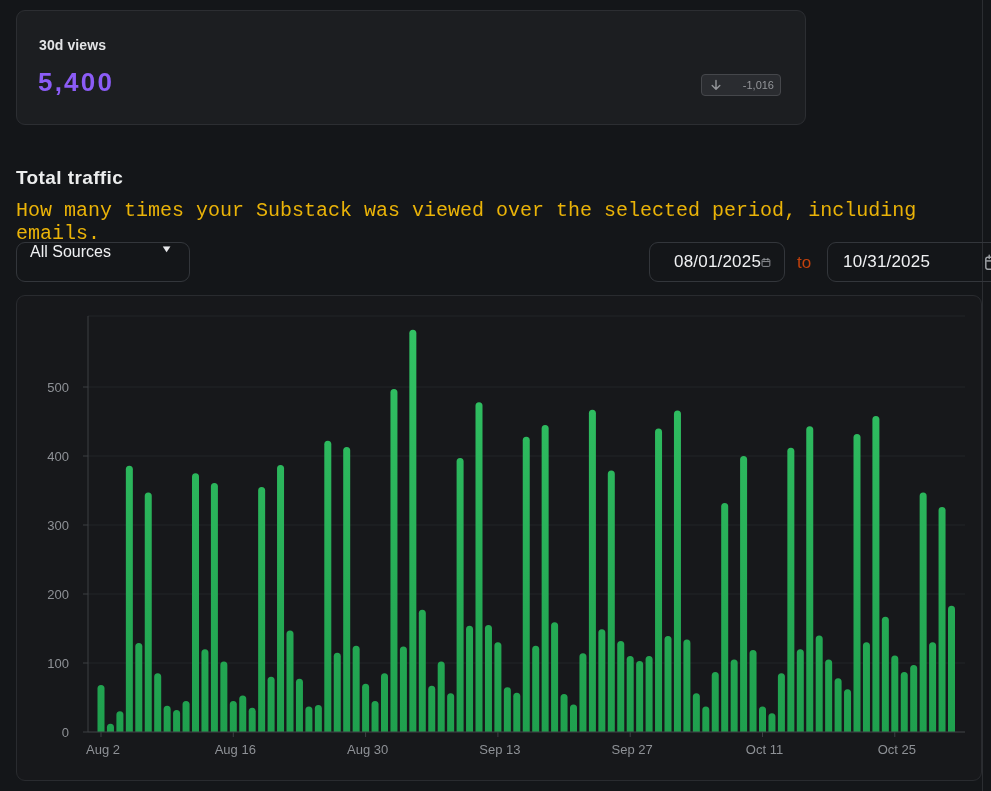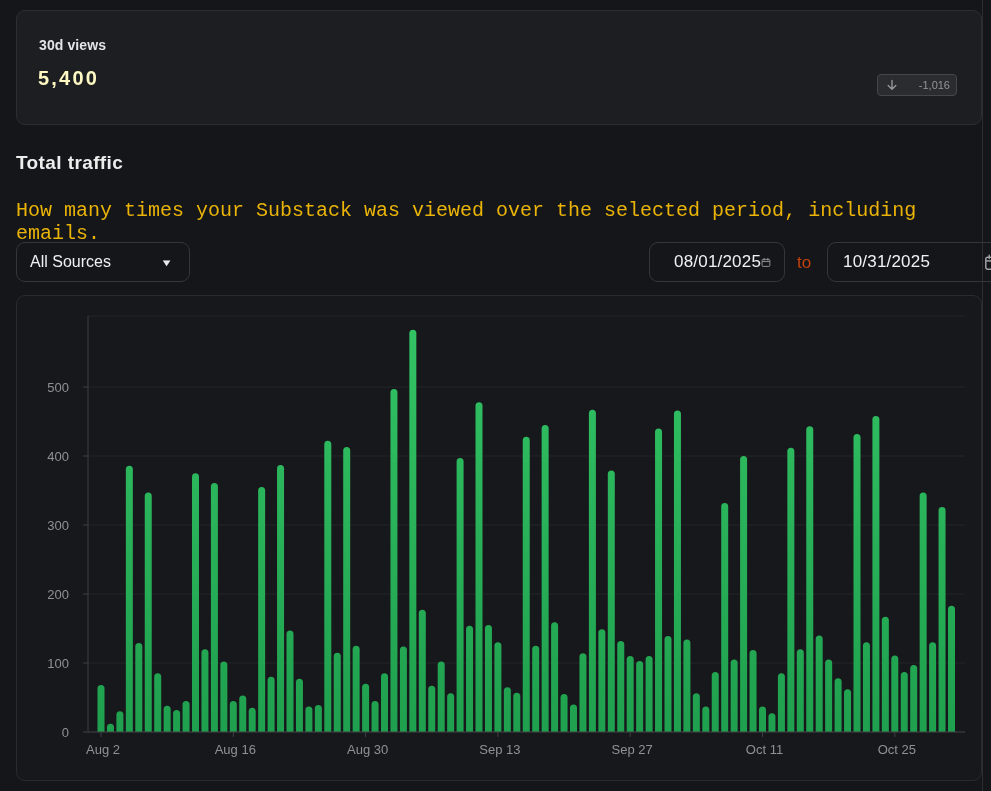--- a/index.html
+++ b/index.html
@@ -10,52 +10,52 @@
     position:relative;
     overflow:hidden;
     color:#e8e9eb;
   }
   .content-divider {
     position:absolute; left:982px; top:0; width:1px; height:791px;
     background:#2b2d31;
   }
   
   .stat-card {
-    position:absolute; left:16px; top:10px; width:966px; height:115px;
+    position:absolute; left:16px; top:10px; width:790px; height:115px;
     background:#1c1e21; border:1px solid #2c2e32; border-radius:9px;
   }
   .stat-label {
     position:absolute; left:22px; top:26px;
     font-size:14px; font-weight:bold; color:#e3e4e6; letter-spacing:0.1px;
   }
   .stat-value {
     position:absolute; left:21px; top:56px;
-    font-size:20px; font-weight:bold; color:#fef9c3; letter-spacing:2.2px;
+    font-size:26px; font-weight:bold; color:#8b5cf6; letter-spacing:2.2px;
   }
   .stat-delta {
     position:absolute; right:24px; top:63px; height:22px;
     display:flex; align-items:center; gap:21px; padding:0 6px 0 8px;
     background:#2a2c30; border:1px solid #45474b; border-radius:4px;
     color:#94969a; font-size:11px;
   }
   .stat-delta svg { display:block; }
   
   .section-title {
-    position:absolute; left:16px; top:152px;
+    position:absolute; left:16px; top:167px;
     font-size:19px; font-weight:bold; color:#eceded; letter-spacing:0.4px;
   }
   .section-subtitle {
     position:absolute; left:16px; top:199px;
     font-size:20px; color:#eab308;font-family:Liberation Mono, monospace;
   }
   
   .select-box {
     position:absolute; left:16px; top:242px; width:174px; height:40px;
     border:1px solid #33363b; border-radius:9px; background:transparent;
-    display:flex; align-items:center; justify-content:space-between;
+    display:flex; justify-content:space-between;
     padding:0 18px 0 13px; cursor:pointer;
   }
   .select-box .select-value { font-size:16px; font-weight:500; color:#f0f1f3; }
   .select-box .chevron { font-size:9.5px; color:#e8e9eb; transform:scaleX(1.35); }
   .date-field {
     position:absolute; top:242px; height:40px;
     border:1px solid #33363b; border-radius:9px; background:transparent;
     display:flex; align-items:center; justify-content:space-between;
     padding:0 13px 0 15px; cursor:pointer;
   }

